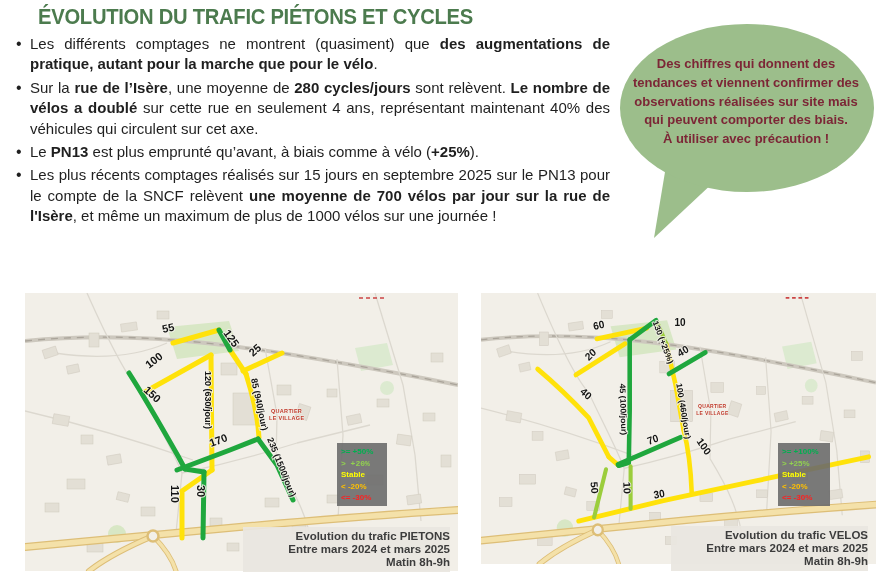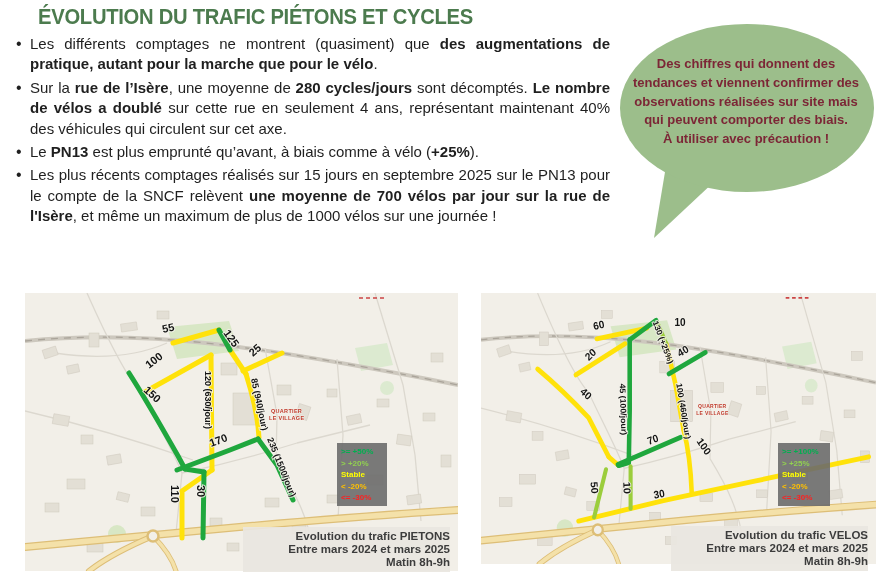--- a/index.html
+++ b/index.html
@@ -62,21 +62,21 @@
   #map-left .map-caption{left:218px;top:234px;width:203px;}
   #map-right .map-caption{left:190px;top:233px;width:193px;}
 </style>
 </head>
 <body>
 
 <h1 class="page-title">ÉVOLUTION DU TRAFIC PIÉTONS ET CYCLES</h1>
 
 <ul class="bullets">
     <li><span>Les différents comptages ne montrent (quasiment) que </span><b>des augmentations de pratique, autant pour la marche que pour le vélo</b><span>.</span></li>
-    <li><span>Sur la </span><b>rue de l’Isère</b><span>, une moyenne de </span><b>280 cycles/jours</b><span> sont décomptés. </span><b>Le nombre de vélos a doublé</b><span> sur cette rue en seulement 4 ans, représentant maintenant 40% des véhicules qui circulent sur cet axe.</span></li>
+    <li><span>Sur la </span><b>rue de l’Isère</b><span>, une moyenne de </span><b>280 cycles/jours</b><span> sont relèvent. </span><b>Le nombre de vélos a doublé</b><span> sur cette rue en seulement 4 ans, représentant maintenant 40% des véhicules qui circulent sur cet axe.</span></li>
     <li><span>Le </span><b>PN13</b><span> est plus emprunté qu’avant, à biais comme à vélo (</span><b>+25%</b><span>).</span></li>
     <li><span>Les plus récents comptages réalisés sur 15 jours en septembre 2025 sur le PN13 pour le compte de la SNCF relèvent </span><b>une moyenne de 700 vélos par jour sur la rue de l'Isère</b><span>, et même un maximum de plus de 1000 vélos sur une journée !</span></li>
   </ul>
 
 <div class="bubble-wrap">
   <svg width="262" height="226" viewBox="0 0 262 226">
     <polygon points="52,150 102,164 40,222" fill="#9cbe8b"></polygon>
     <ellipse cx="133" cy="92" rx="127" ry="84" fill="#9cbe8b"></ellipse>
   </svg>
 </div>
@@ -178,21 +178,21 @@
         <text x="186" y="154" transform="rotate(-20 186 154)" class="mlabel count">170</text>
         <text x="242" y="146" transform="rotate(68 242 146)" class="mlabel count-long">235 (1500/jour)</text>
         <text x="146" y="192" transform="rotate(90 146 192)" class="mlabel count">110</text>
         <text x="172" y="192" transform="rotate(90 172 192)" class="mlabel count">30</text>
         <text x="246" y="120" class="mlabel area">QUARTIER</text>
         <text x="244" y="127" class="mlabel area">LE VILLAGE</text>
       </g>
   </svg>
   <div class="map-legend">
       <div style="color: rgb(0, 176, 80);">&gt;= +50%</div>
-      <div style="color: rgb(146, 208, 80);">&gt; +20%</div>
+      <div style="color: rgb(146, 208, 80); font-family: Liberation Mono, monospace;">&gt; +20%</div>
       <div style="color: rgb(255, 255, 0);">Stable</div>
       <div style="color: rgb(255, 192, 0);">&lt; -20%</div>
       <div style="color: rgb(255, 31, 31);">&lt;= -30%</div>
     </div>
   <figcaption class="map-caption">
       <div>Evolution du trafic PIETONS</div>
       <div>Entre mars 2024 et mars 2025</div>
       <div>Matin 8h-9h</div>
     </figcaption>
 </figure>

